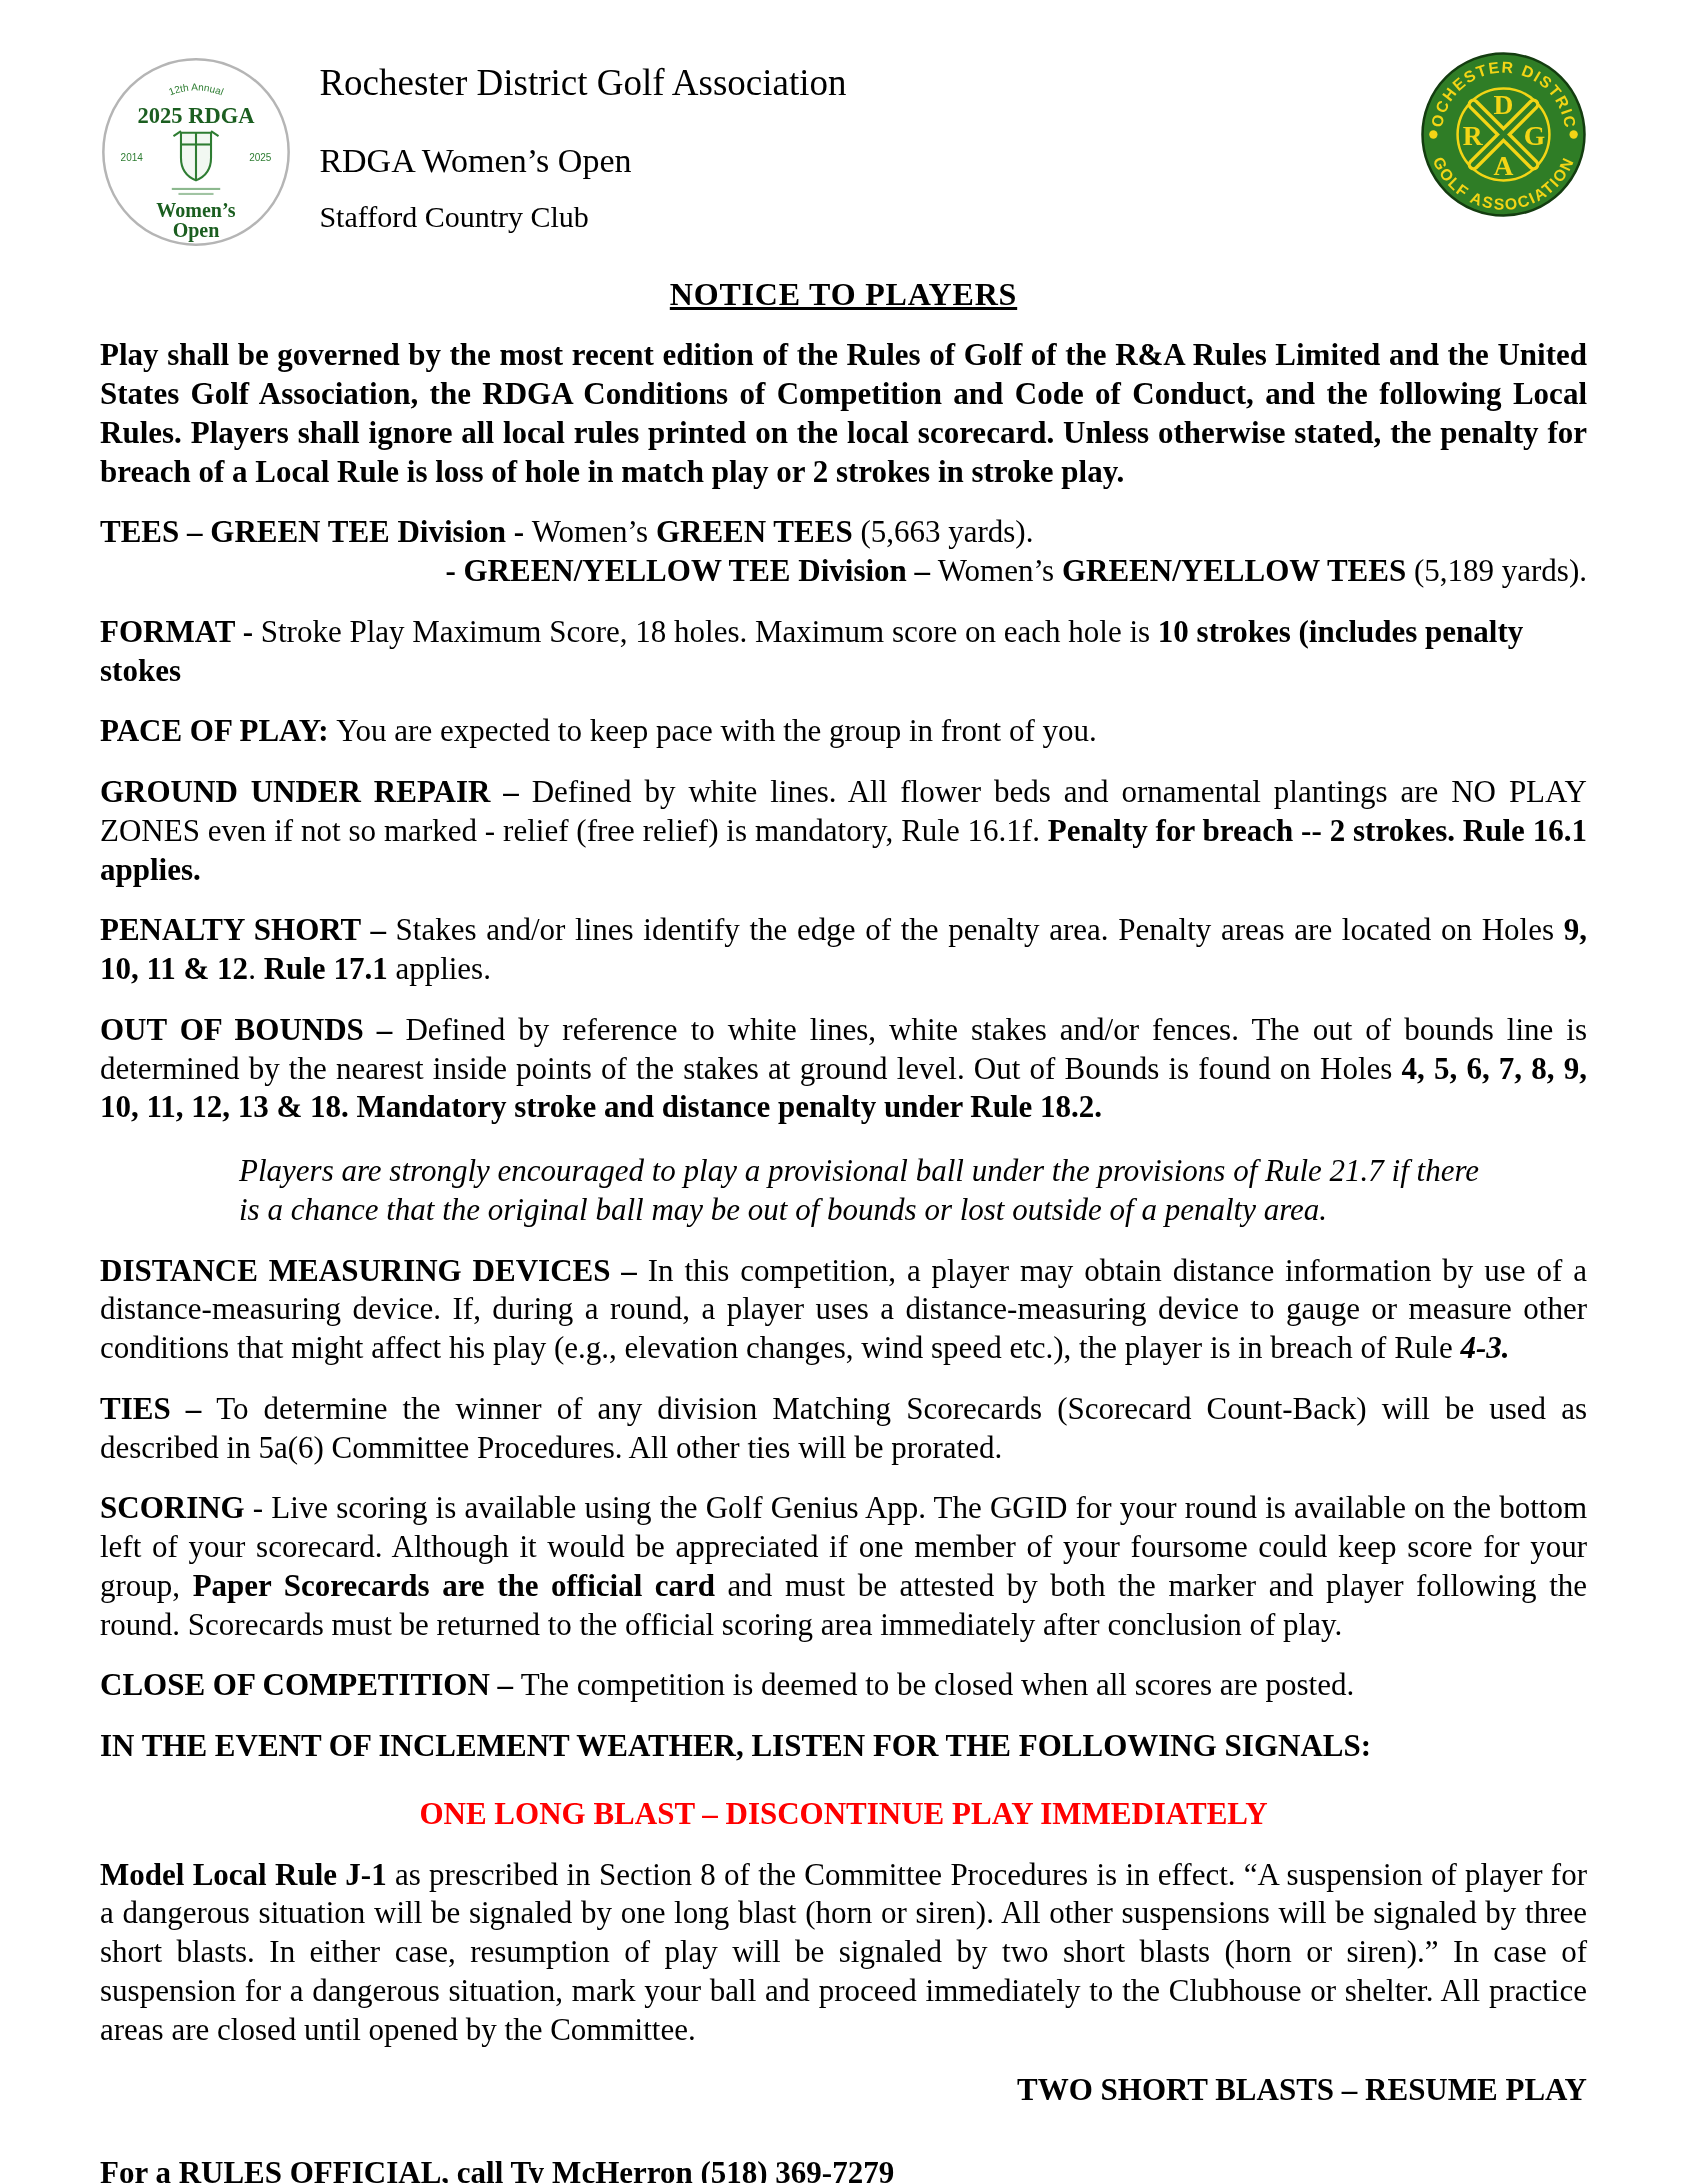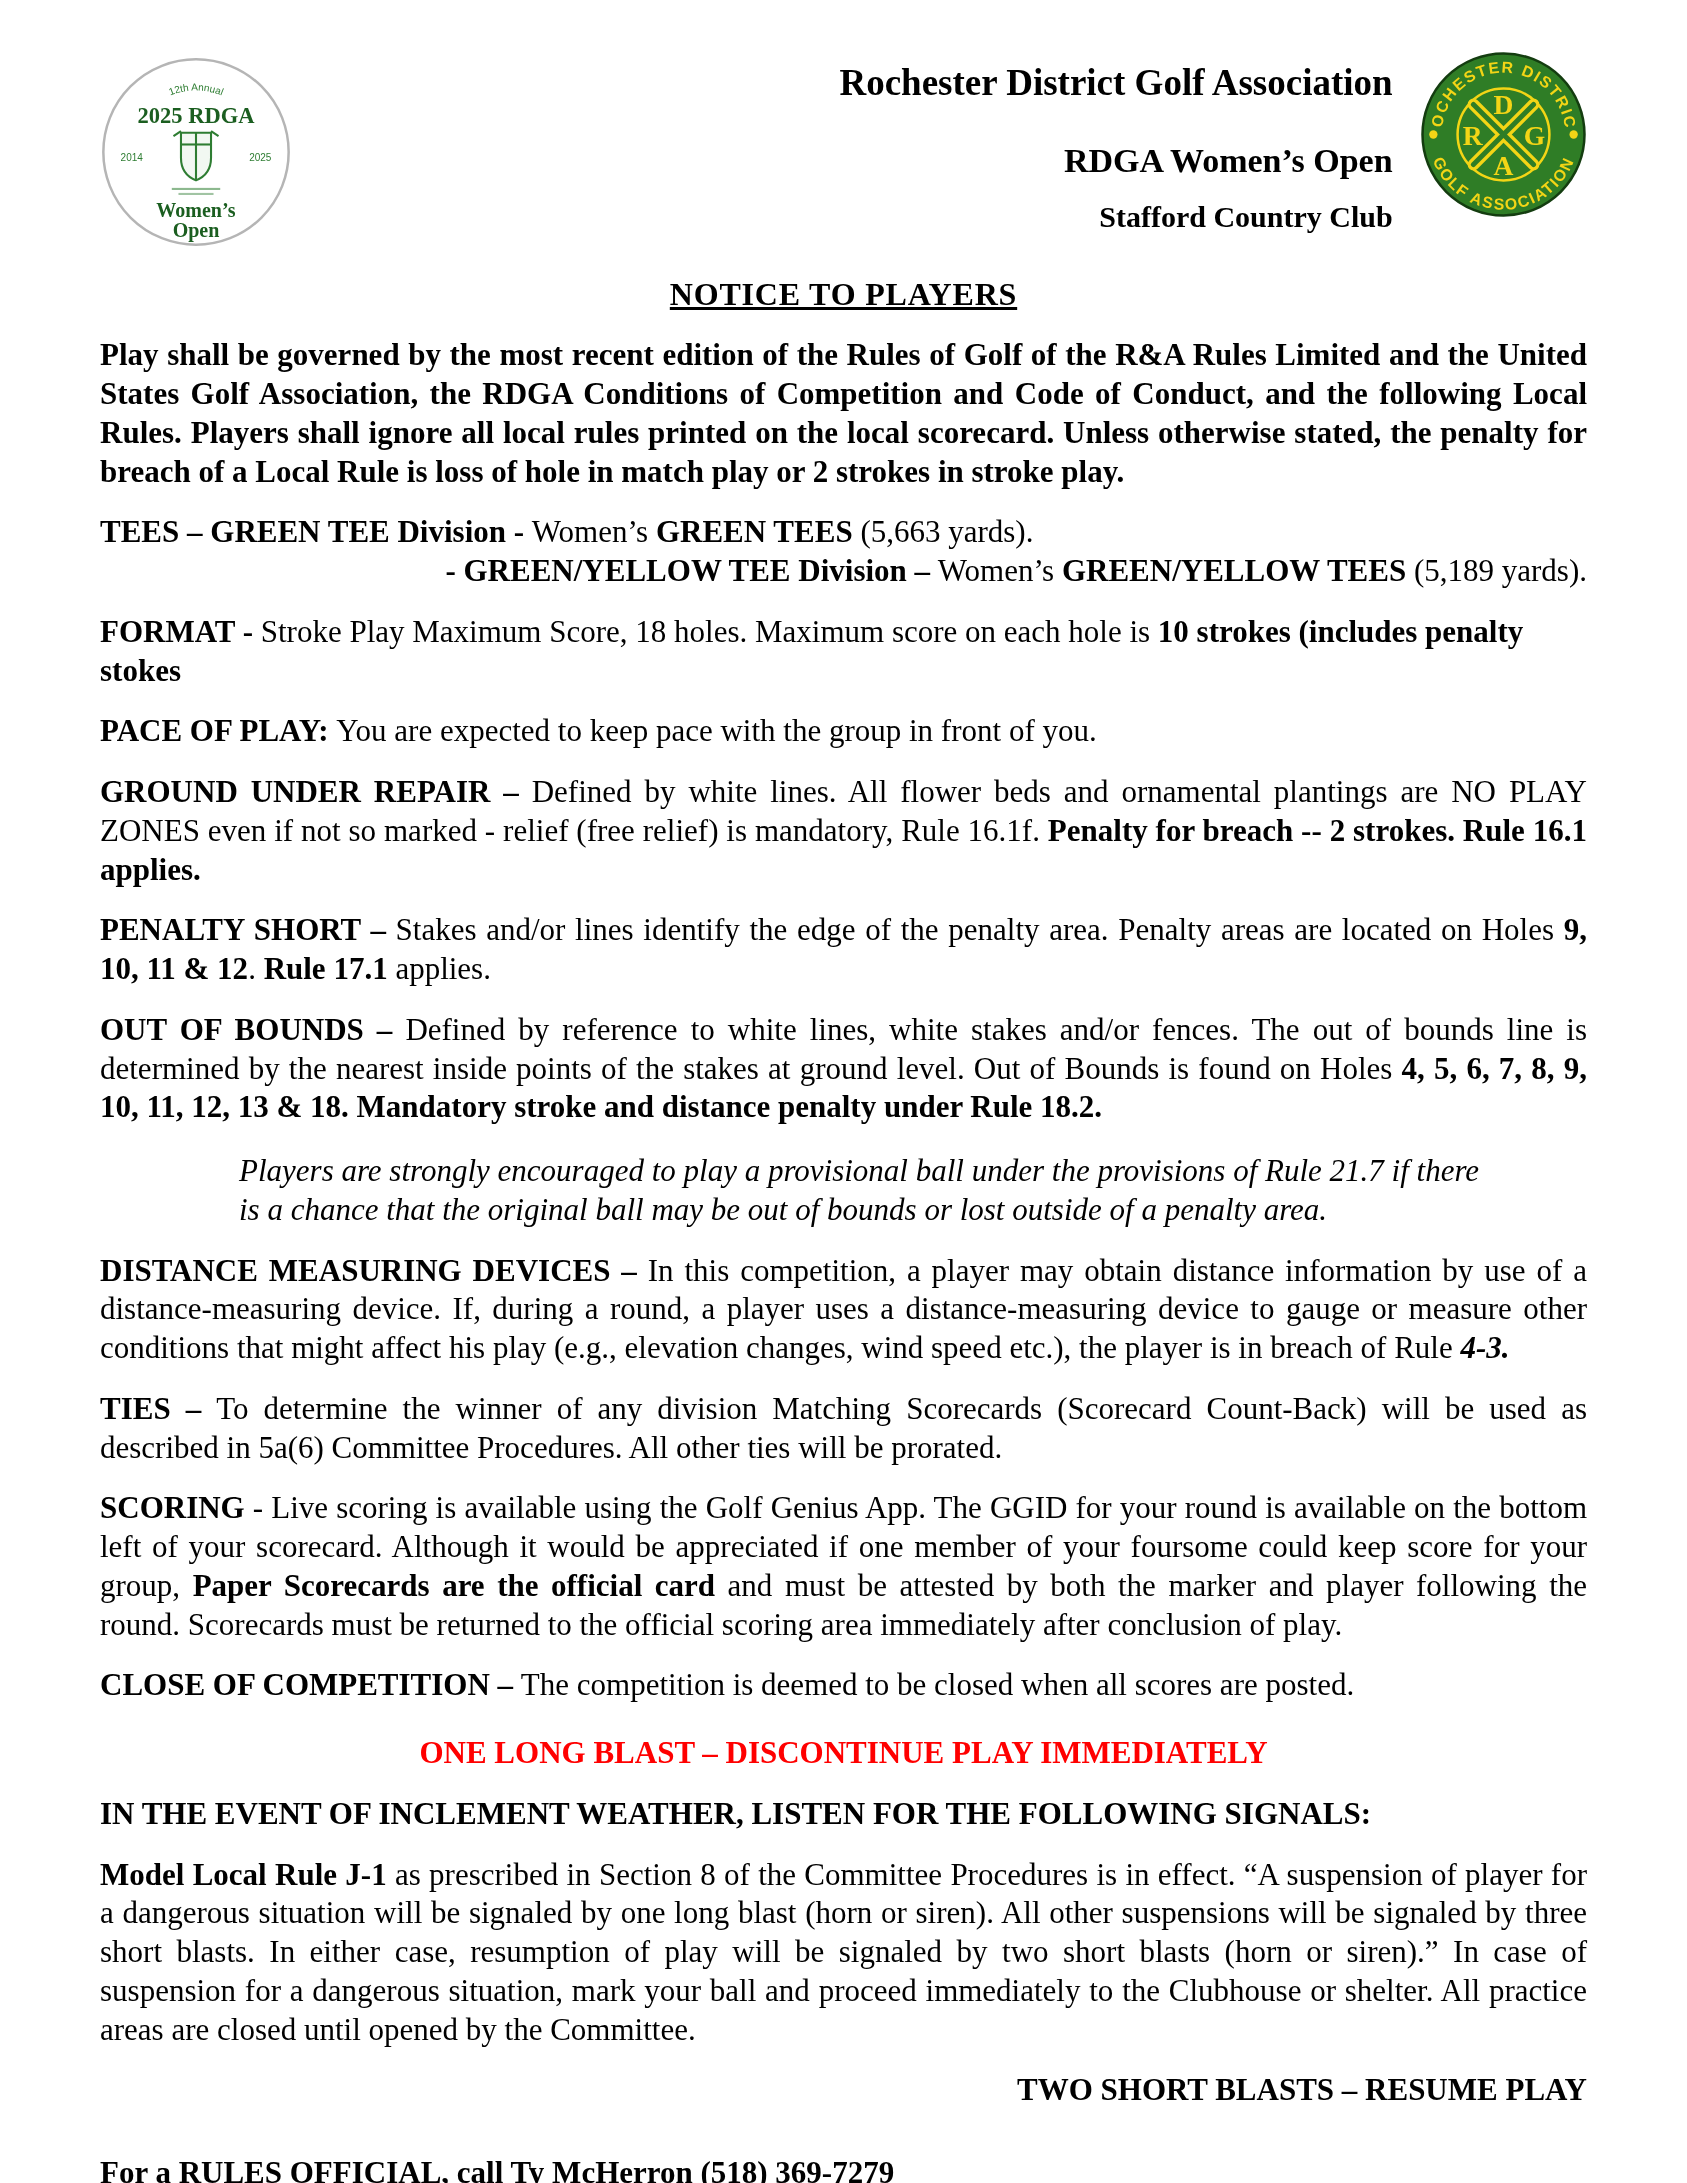--- a/index.html
+++ b/index.html
@@ -17,21 +17,21 @@
     background: #ffffff;
   }
   .header {
     display: grid;
     grid-template-columns: 211px 1fr 186px;
     align-items: start;
     column-gap: 8.4px;
   }
   .logo-left { padding-top: 6.7px; }
   .logo-right { padding-top: 1.7px; justify-self: end; }
-  .title-block { text-align: right; padding-top: 11.8px; font-weight: bold; }
+  .title-block { text-align: left; padding-top: 11.8px; font-weight: normal; }
   .t1 { font-size: 37px; line-height: 1.2; }
   .t2 { font-size: 34px; line-height: 1.2; margin-top: 36px; }
   .t3 { font-size: 30px; line-height: 1.25; margin-top: 16px; }
   .t4 { font-size: 30px; line-height: 1.25; }
   .notice {
     margin: 17px 0 0 0;
     text-align: center;
     font-size: 32px;
     font-weight: bold;
     text-decoration: underline;
@@ -166,23 +166,23 @@
     <p class="para italic-block">Players are strongly encouraged to play a provisional ball under the provisions of Rule 21.7 if there is a chance that the original ball may be out of bounds or lost outside of a penalty area.</p>
 
     <p class="para justify"><span class="b">DISTANCE MEASURING DEVICES – </span><span>In this competition, a player may obtain distance information by use of a distance-measuring device.  If, during a round, a player uses a distance-measuring device to gauge or measure other conditions that might affect his play (e.g., elevation changes, wind speed etc.), the player is in breach of Rule  </span><span class="bi">4-3.</span></p>
 
     <p class="para justify"><span class="b">TIES – </span><span>To determine the winner of any division Matching Scorecards (Scorecard Count-Back) will be used as described in 5a(6) Committee Procedures.  All other ties will be prorated.</span></p>
 
     <p class="para justify"><span class="b">SCORING </span><span>- Live scoring is available using the Golf Genius App.  The GGID for your round is available on the bottom left of your scorecard. Although it would be appreciated if one member of your foursome could keep score for your group, </span><span class="b">Paper Scorecards are the official card </span><span>and must be attested by both the marker and player following the round. Scorecards must be returned to the official scoring area immediately after conclusion of play.</span></p>
 
     <p class="para"><span class="b">CLOSE OF COMPETITION – </span><span>The competition is deemed to be closed when all scores are posted.</span></p>
 
+    <p class="para b">IN THE EVENT OF INCLEMENT WEATHER, LISTEN FOR THE FOLLOWING SIGNALS:</p>
+
     <p class="para red-center">ONE LONG BLAST – DISCONTINUE PLAY IMMEDIATELY</p>
-
-    <p class="para b">IN THE EVENT OF INCLEMENT WEATHER, LISTEN FOR THE FOLLOWING SIGNALS:</p>
 
     <p class="para justify"><span class="b">Model Local Rule J-1 </span><span>as prescribed in Section 8 of the Committee Procedures is in effect. “A suspension of player for a dangerous situation will be signaled by one long blast (horn or siren). All other suspensions will be signaled by three short blasts. In either case, resumption of play will be signaled by two short blasts (horn or siren).” In case of suspension for a dangerous situation, mark your ball and proceed immediately to the Clubhouse or shelter. All practice areas are closed until opened by the Committee.</span></p>
 
     <p class="para center-bold">TWO SHORT BLASTS – RESUME PLAY</p>
 
     <p class="para rules-official">For a RULES OFFICIAL, call Ty McHerron (518) 369-7279</p>
 
   </main>
 </div>
 

